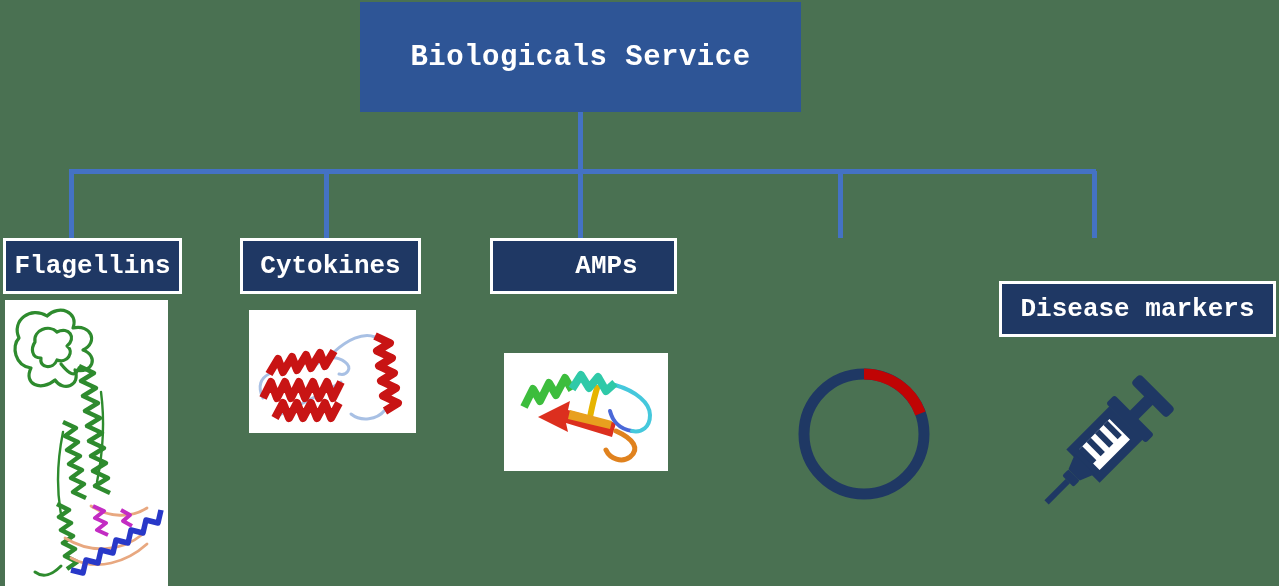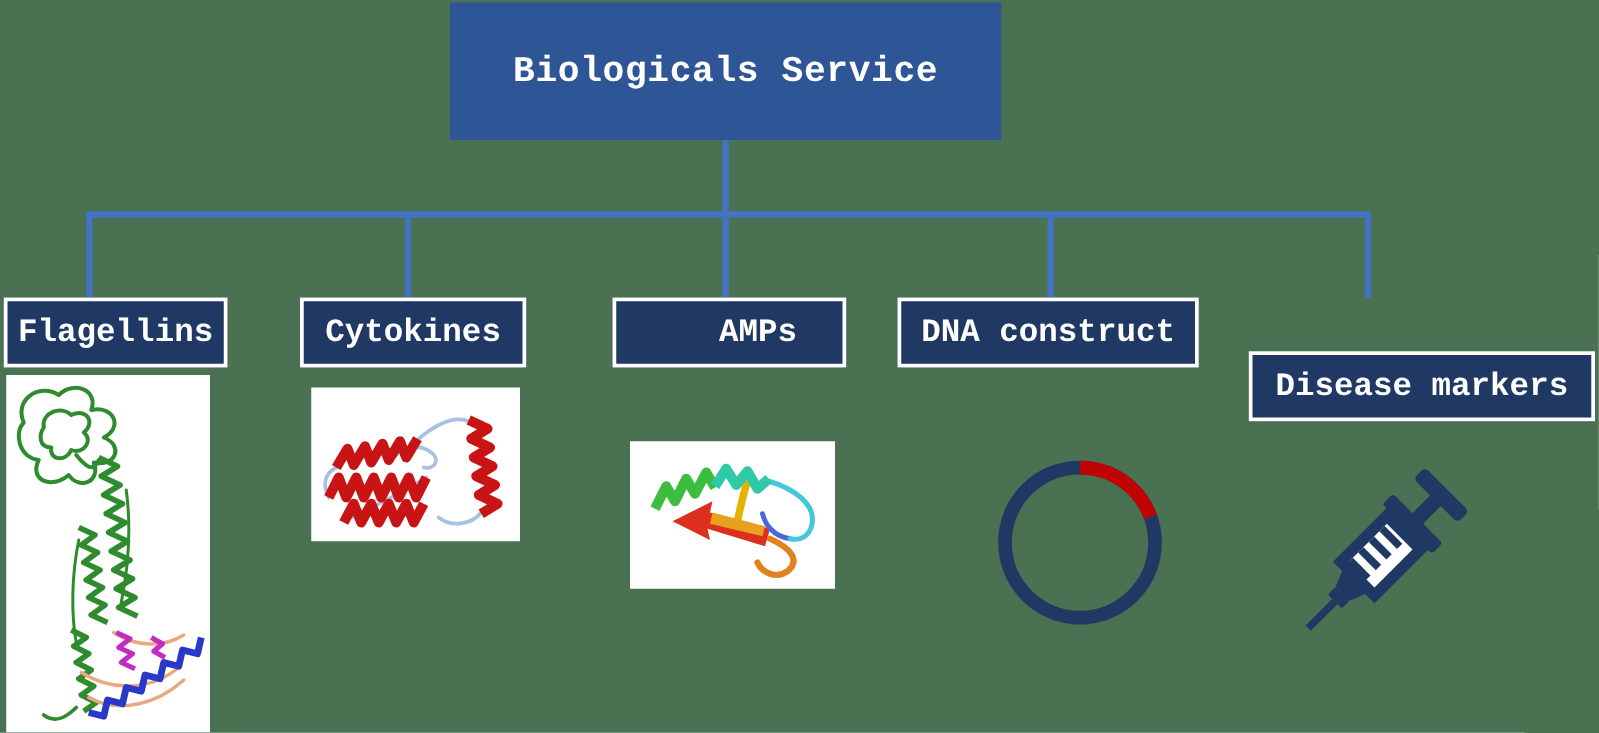--- a/index.html
+++ b/index.html
@@ -61,23 +61,20 @@
   <div class="line drop drop-4"></div>
 
   <div class="branch-box b0">
     <span>Flagellins</span>
   </div>
   <div class="branch-box b1">
     <span>Cytokines</span>
   </div>
   <div class="branch-box b2">
     <span>AMPs</span>
-  </div>
-  <div class="branch-box b3">
-    <span>DNA construct</span>
   </div>
   <div class="branch-box b4">
     <span>Disease markers</span>
   </div>
 
   <div class="figure fig-white fig-flagellins">
     <svg viewBox="0 0 163 286" width="163" height="286">
       <g fill="none" stroke="#2E8B2E" stroke-width="3.2" stroke-linejoin="round" stroke-linecap="round">
         <path d="M14 38 C6 20 26 6 42 16 C54 4 74 12 68 28 C86 24 94 42 78 50 C94 56 88 74 70 70 C76 86 58 92 50 80 C36 92 18 84 26 68 C10 66 6 46 14 38 Z"></path>
         <path d="M30 42 C28 30 44 24 52 32 C64 26 72 38 62 46 C70 52 62 64 52 60 C48 70 34 68 36 58 C26 58 26 48 30 42 Z"></path>

